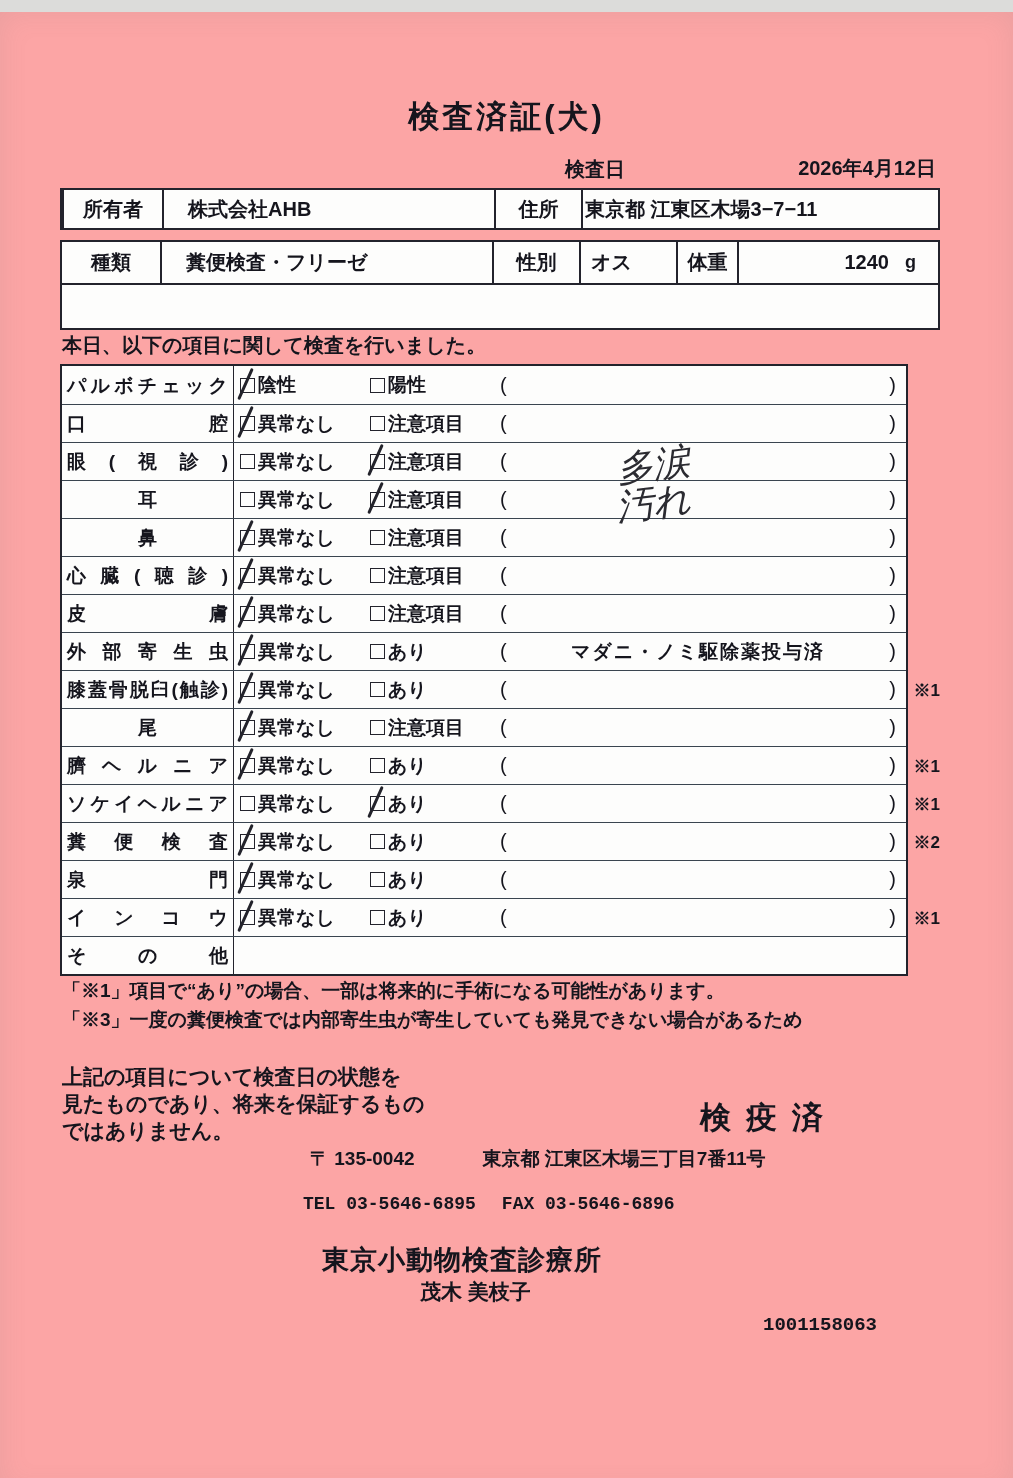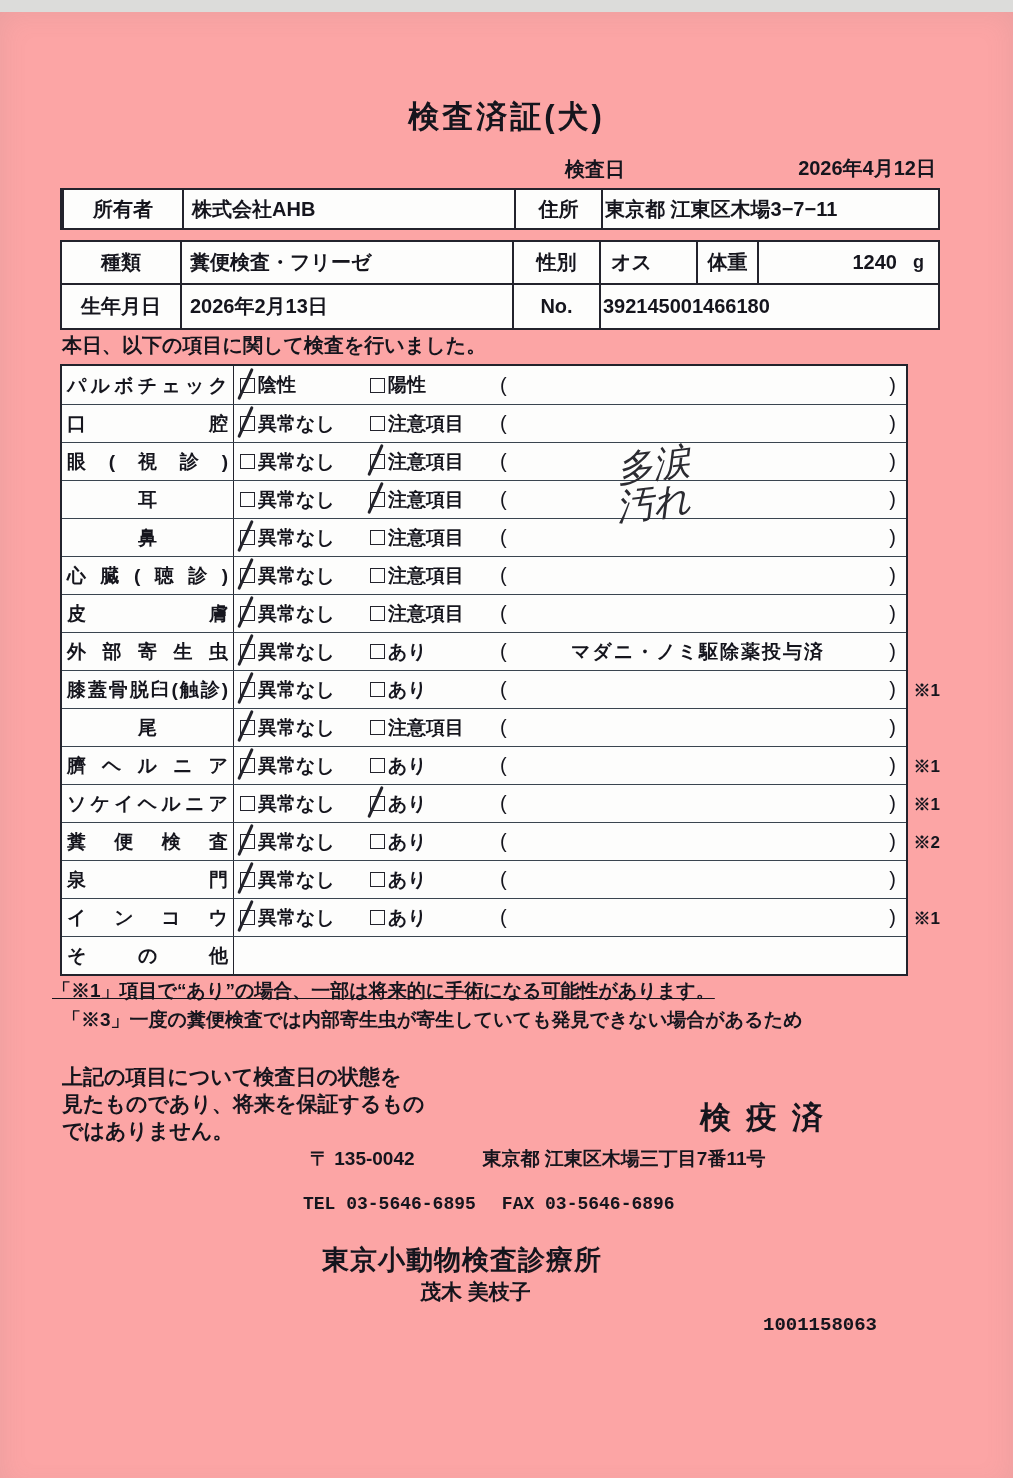--- a/index.html
+++ b/index.html
@@ -19,25 +19,25 @@
     font-size:20px; font-weight:600;}
   
   .ibox{border:2px solid #23232c; display:flex; box-sizing:border-box; background:#fdfdfc;}
   .boxA{top:176px; left:60px; width:880px; height:42px; border-left-width:4px;}
   .boxB{top:228px; left:60px; width:880px; height:90px; display:block;}
   .brow{display:flex; height:43px; box-sizing:border-box;}
   .brow.first{border-bottom:2px solid #23232c;}
   .cell{display:flex; align-items:center; box-sizing:border-box;
     font-size:20px; font-weight:600; overflow:hidden; white-space:nowrap;}
   .lab{justify-content:center; border-right:2px solid #23232c;}
-  .w-lab1{width:120px;} .w-val1{width:332px; padding-left:8px;}
+  .w-lab1{width:100px;} .w-val1{width:332px; padding-left:24px;}
   .w-lab2{width:87px;}  .w-val2{flex:1; padding-left:2px;}
   .w-sex{width:97px; padding-left:10px; border-right:2px solid #23232c;}
   .w-wlab{width:61px; justify-content:center; border-right:2px solid #23232c;}
-  .w-wval{flex:1; justify-content:flex-end; padding-right:14px; gap:16px;}
+  .w-wval{flex:1; justify-content:flex-end; padding-right:22px; gap:16px;}
   .unit{font-size:18px;}
   
   .intro{top:320px; left:62px; font-size:20px; font-weight:600;}
   
   .cl{top:352px; left:60px; width:848px; border:2px solid #23232c;
     box-sizing:border-box; background:#fdfdfc;}
   .cl-row{height:38px; display:flex; position:relative;
     border-top:1.5px solid #3a4550; box-sizing:border-box;}
   .cl-row:first-child{border-top:none;}
   .cl-label{width:172px; border-right:1.8px solid #23232c; box-sizing:border-box;
@@ -56,21 +56,21 @@
   .paren.close{margin-right:10px;}
   .note-area{flex:1; display:flex; justify-content:center; align-items:center; min-width:0;}
   .printed-note{letter-spacing:2px; white-space:nowrap;}
   .hand{font-size:37px; font-style:italic; font-weight:500; color:#2b2b31;
     transform:rotate(-7deg) translate(-45px,-2px); white-space:nowrap; z-index:3;
     line-height:1;}
   .mark{position:absolute; right:-34px; top:50%; transform:translateY(-50%);
     font-size:17px; font-weight:600; white-space:nowrap;}
   
   .fn{font-size:19px; font-weight:600; white-space:nowrap;}
-  .fn1{top:966px; left:52px;text-decoration:underline;}
+  .fn1{top:966px; left:62px;}
   .fn2a{top:995px; left:62px;}
   .fn2b{top:1020px; left:100px;}
   .disc{top:1051px; left:62px; font-size:21px; font-weight:700; line-height:27px;}
   .stamp{top:1085px; left:700px; font-size:31px; font-weight:600; letter-spacing:15px;}
   .postal{top:1134px; left:310px; display:flex; gap:68px;
     font-size:19px; font-weight:600; white-space:nowrap;}
   .telfax{top:1182px; left:303px; display:flex; gap:26px; font-size:18px;
     font-family:"Liberation Mono", monospace; font-weight:700; white-space:nowrap;}
   .clinic{top:1230px; left:322px; font-size:27px; font-weight:600; letter-spacing:1px;}
   .vet{top:1266px; left:420px; font-size:21px; font-weight:600;}
@@ -99,26 +99,20 @@
       <div class="cell lab w-lab1">種類</div>
       <div class="cell w-val1" style="border-right:2px solid #23232c;">糞便検査・フリーゼ</div>
       <div class="cell lab w-lab2">性別</div>
       <div class="cell w-sex">オス</div>
       <div class="cell w-wlab">体重</div>
       <div class="cell w-wval">
         <span>1240</span>
         <span class="unit">g</span>
       </div>
     </div>
-    <div class="brow">
-      <div class="cell lab w-lab1">生年月日</div>
-      <div class="cell w-val1" style="border-right:2px solid #23232c;">2026年2月13日</div>
-      <div class="cell lab w-lab2">No.</div>
-      <div class="cell w-val2">392145001466180</div>
-    </div>
   </div>
 
   <div class="abs intro">本日、以下の項目に関して検査を行いました。</div>
 
   <div class="abs cl" id="cl-rows">
       <div class="cl-row">
         <div class="cl-label">
           <span class="jt">パルボチェック</span>
         </div>
         <div class="cl-content">

